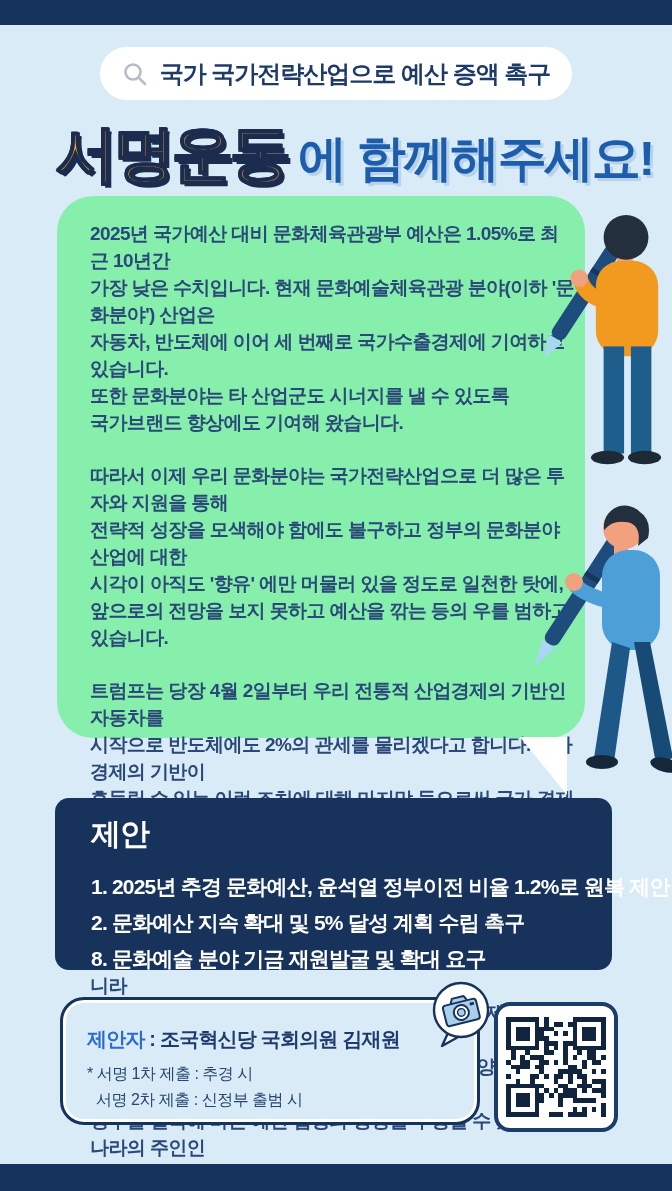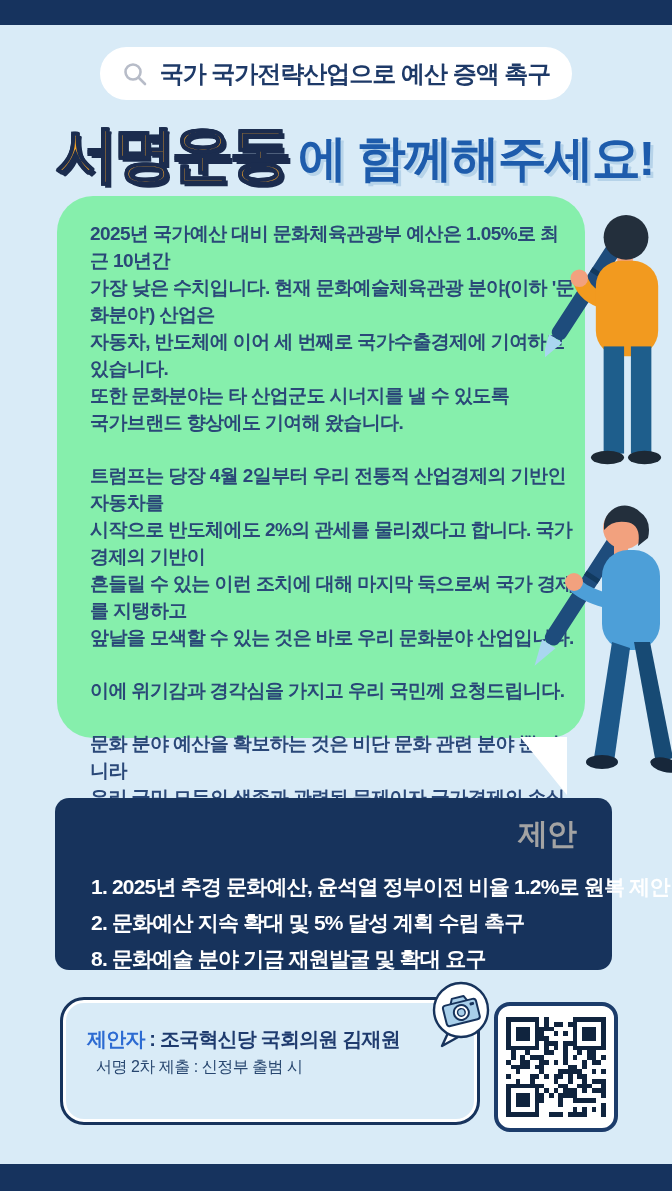--- a/index.html
+++ b/index.html
@@ -61,21 +61,21 @@
   .person { position:absolute; }
   .person1 { left:545px; top:212px; width:127px; height:263px; }
   .person2 { left:532px; top:492px; width:140px; height:300px; }
 
   
   .proposal {
     position:absolute; left:55px; top:798px; width:557px; height:172px;
     background:#17335C; border-radius:14px; padding:16px 0 0 36px;
   }
   .proposal .p-title {
-    text-align:right; color:#a3a3a3; font-size:30px; font-weight:800;
+    text-align:left; color:#ffffff; font-size:30px; font-weight:800;
     letter-spacing:-1px; margin:0 36px 14px 0;
   }
   .proposal .p-item {
     color:#FFFFFF; font-size:21px; font-weight:600; line-height:36px;
     letter-spacing:-0.8px; white-space:nowrap;
   }
   .proposal .p-item b { font-weight:800;margin-top:8px; }
 
   
   .info-box {
@@ -119,20 +119,24 @@
     <span class="title-orange">서명운동</span>
     <span class="title-blue">에 함께해주세요!</span>
   </div>
 
   <div class="bubble">
     <p>2025년 국가예산 대비 문화체육관광부 예산은 1.05%로 최근 10년간
 가장 낮은 수치입니다. 현재 문화예술체육관광 분야(이하 '문화분야') 산업은
 자동차, 반도체에 이어 세 번째로 국가수출경제에 기여하고 있습니다.
 또한 문화분야는 타 산업군도 시너지를 낼 수 있도록
 국가브랜드 향상에도 기여해 왔습니다.</p>
+    <p>따라서 이제 우리 문화분야는 국가전략산업으로 더 많은 투자와 지원을 통해
+전략적 성장을 모색해야 함에도 불구하고 정부의 문화분야 산업에 대한
+시각이 아직도 '향유' 에만 머물러 있을 정도로 일천한 탓에,
+앞으로의 전망을 보지 못하고 예산을 깎는 등의 우를 범하고 있습니다.</p>
     <p>트럼프는 당장 4월 2일부터 우리 전통적 산업경제의 기반인 자동차를
 시작으로 반도체에도 2%의 관세를 물리겠다고 합니다. 국가 경제의 기반이
 흔들릴 수 있는 이런 조치에 대해 마지막 둑으로써 국가 경제를 지탱하고
 앞날을 모색할 수 있는 것은 바로 우리 문화분야 산업입니다.</p>
     <p>이에 위기감과 경각심을 가지고 우리 국민께 요청드립니다.</p>
     <p>문화 분야 예산을 확보하는 것은 비단 문화 관련 분야 뿐 아니라
 우리 국민 모두의 생존과 관련된 문제이자 국가경제의 손실을 벌충하고
 미래 먹거리로써의 국가전략산업을 키워나갈 토양을 두텁게 하는 일입니다.
 정부를 설득해 바른 예산 집행과 행정을 수행할 수 있도록 이 나라의 주인인
 국민께서 이 서명에 부디 동참해 주시기를 부탁드립니다.</p>
@@ -180,20 +184,21 @@
 
   <div class="proposal">
     <div class="p-title">제안</div>
     <div class="p-item"><span>1. 2025년 추경 문화예산, </span><b>윤석열 정부이전 비율 1.2%</b><span>로 원복 제안</span></div>
     <div class="p-item"><span>2. 문화예산 지속 확대 및 </span><b>5% 달성 계획 수립</b><span> 촉구</span></div>
     <div class="p-item"><span>8. 문화예술 분야 기금 </span><b>재원발굴 및 확대</b><span> 요구</span></div>
   </div>
 
   <div class="info-box">
     <div class="line"><span class="lbl">제안자</span><span> : 조국혁신당 국회의원 김재원</span></div>
+    <div class="note first">* 서명 1차 제출 : 추경 시</div>
     <div class="note second">서명 2차 제출 : 신정부 출범 시</div>
   </div>
 
   <div class="camera-badge">
     <svg width="66" height="68" viewBox="0 0 66 68" aria-hidden="true">
       <path d="M20 53 L14 66 L32 56 Z" fill="#FFFFFF" stroke="#17335C" stroke-width="2.4" stroke-linejoin="round"></path>
       <circle cx="33" cy="30" r="27" fill="#FFFFFF" stroke="#17335C" stroke-width="2.4"></circle>
       <g transform="rotate(-14 33 31)">
         <path d="M24 23 l3 -6 h12 l3 6 z" fill="#A9CFEA" stroke="#17335C" stroke-width="2" stroke-linejoin="round"></path>
         <rect x="16" y="22" width="34" height="21" rx="3" fill="#A9CFEA" stroke="#17335C" stroke-width="2"></rect>

